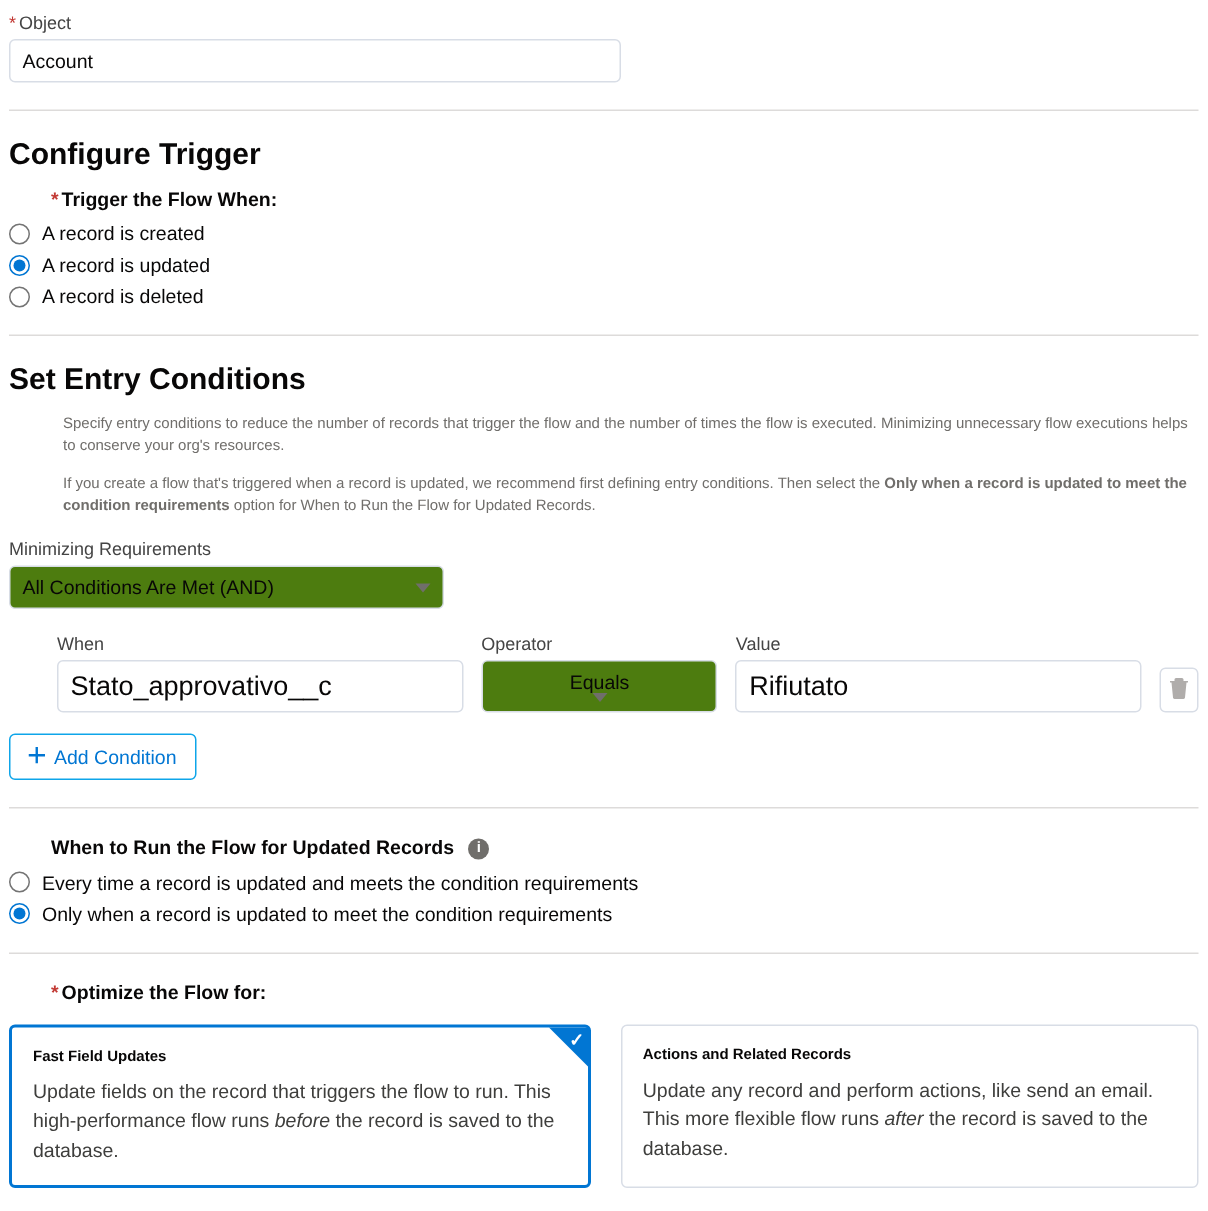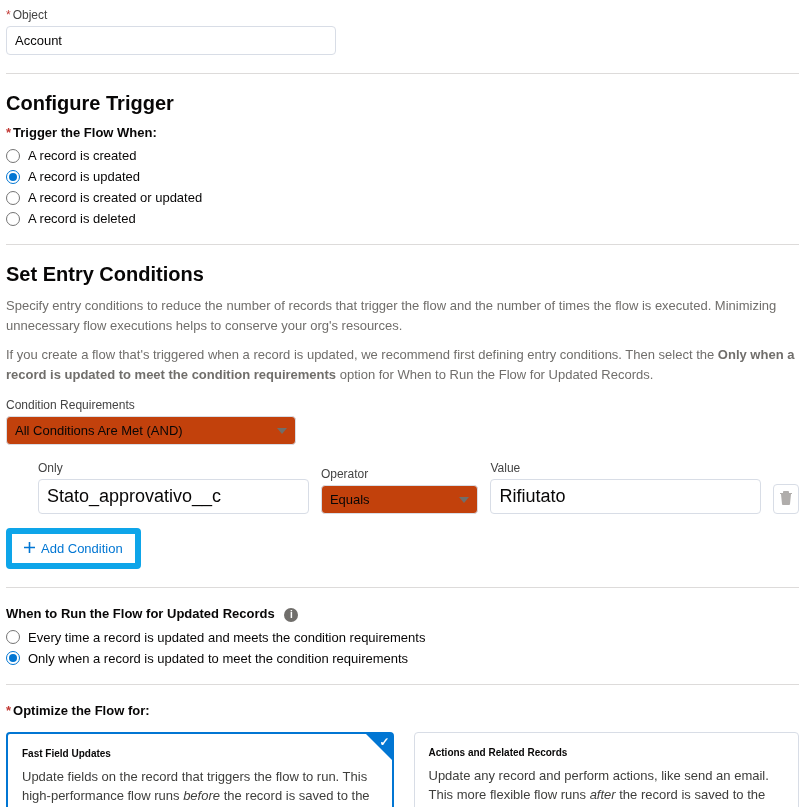--- a/index.html
+++ b/index.html
@@ -7,21 +7,21 @@
     font-family: -apple-system, BlinkMacSystemFont, "Segoe UI", Arial, sans-serif;
     font-size: 13px;
     color: #080707;
     background: #fff;
     padding: 8px 6px 20px 6px;
     width: 805px;
   }
   .required-star { color: #c23934; margin-right: 2px; }
   .field-label { font-size: 12px; color: #444; margin-bottom: 4px; display: block; }
   .input-text {
-    width: 330px;
+    width: 408px;
     padding: 6px 8px;
     border: 1px solid #d8dde6;
     border-radius: 4px;
     font-size: 13px;
     color: #080707;
     background: #fff;
   }
   .input-text-wide {
     width: 100%;
     padding: 6px 8px;
@@ -39,20 +39,21 @@
   .section-title {
     font-size: 20px;
     font-weight: 700;
     color: #080707;
     margin-bottom: 10px;
   }
   .subheading {
     font-size: 13px;
     font-weight: 700;
     margin-bottom: 8px;
+    margin-left: 28px;
   }
   .radio-group { margin-top: 4px; }
   .radio-row {
     display: flex;
     align-items: center;
     gap: 8px;
     margin-bottom: 6px;
     font-size: 13px;
     text-align: right;
   }
@@ -70,32 +71,33 @@
   .radio.selected { border-color: #0176d3; }
   .radio.selected::after {
     content: "";
     width: 8px;
     height: 8px;
     background: #0176d3;
     border-radius: 50%;
     display: block;
   }
   .help-gray {
-    font-size: 13px;
+    font-size: 10px;
     color: #706e6b;
     line-height: 1.5;
     margin-bottom: 10px;
+    margin-left: 36px;
   }
   .help-gray strong { color: #706e6b; font-weight: 700; }
   .select-box {
     width: 290px;
     padding: 6px 8px;
     border: 1px solid #d8dde6;
     border-radius: 4px;
-    background: #c2410c;
+    background: #4d7c0f;
     font-size: 13px;
     display: flex;
     justify-content: space-between;
     align-items: center;
   }
   .caret-down {
     width: 0; height: 0;
     border-left: 5px solid transparent;
     border-right: 5px solid transparent;
     border-top: 6px solid #706e6b;
@@ -117,21 +119,21 @@
     border: 1px solid #d8dde6;
     border-radius: 4px;
     background: #fff;
     display: flex;
     align-items: center;
     justify-content: center;
   }
   .trash-icon svg { width: 12px; height: 14px; }
   .add-cond-btn {
     margin-top: 14px;
-    border: 6px solid #0ea5e9;
+    border: 1px solid #0ea5e9;
     border-radius: 4px;
     background: #fff;
     color: #0176d3;
     padding: 7px 12px;
     display: inline-flex;
     align-items: center;
     gap: 6px;
     font-size: 13px;
     cursor: pointer;
   }
@@ -217,53 +219,49 @@
   <div class="radio-row">
     <span class="radio"></span>
     <span>A record is created</span>
   </div>
   <div class="radio-row">
     <span class="radio selected"></span>
     <span>A record is updated</span>
   </div>
   <div class="radio-row">
     <span class="radio"></span>
-    <span>A record is created or updated</span>
-  </div>
-  <div class="radio-row">
-    <span class="radio"></span>
     <span>A record is deleted</span>
   </div>
 </div>
 
 <hr class="section-divider">
 
 
 <div class="section-title">Set Entry Conditions</div>
 <p class="help-gray">Specify entry conditions to reduce the number of records that trigger the flow and the number of times the flow is executed. Minimizing unnecessary flow executions helps to conserve your org's resources.</p>
 <p class="help-gray">
   <span>If you create a flow that's triggered when a record is updated, we recommend first defining entry conditions. Then select the </span><strong>Only when a record is updated to meet the condition requirements</strong><span> option for When to Run the Flow for Updated Records.</span>
 </p>
 
 <div style="margin-top:14px;">
-  <label class="field-label">Condition Requirements</label>
+  <label class="field-label">Minimizing Requirements</label>
   <div class="select-box">
     <span>All Conditions Are Met (AND)</span>
     <span class="caret-down"></span>
   </div>
 </div>
 
 <div class="condition-row">
   <div class="field-col col-field">
-    <label>Only</label>
+    <label>When</label>
     <input type="text" class="input-text-wide" value="Stato_approvativo__c" style="">
   </div>
   <div class="field-col col-op">
     <label>Operator</label>
-    <div class="select-box" style="width:100%;">
+    <div class="select-box" style="width:100%;flex-direction:column;">
       <span>Equals</span>
       <span class="caret-down"></span>
     </div>
   </div>
   <div class="field-col col-val">
     <label>Value</label>
     <input type="text" class="input-text-wide" value="Rifiutato" style="">
   </div>
   <div class="trash-btn">
     <span class="trash-icon">

